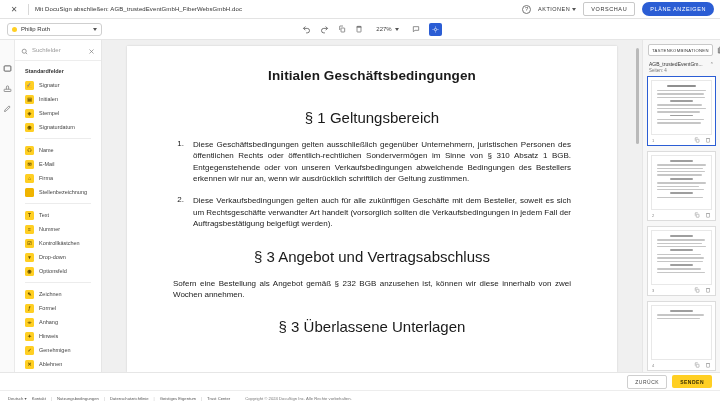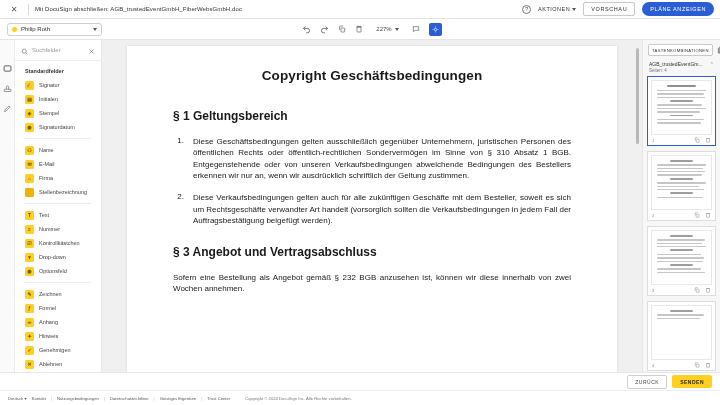--- a/index.html
+++ b/index.html
@@ -108,21 +108,21 @@
   }
   .page {
     width: 490px; background: #fff; margin-top: 6px;
     padding: 22px 46px 0 46px; box-shadow: 0 0 2px rgba(0,0,0,.14);
   }
   .doc-title {
     text-align: center; font-size: 13.5px; font-weight: bold; color: #1a1a1a;
     margin-bottom: 26px; letter-spacing: .1px;
   }
   .doc-h2 {
-    text-align: left; font-size: 12px; font-weight: bold; color: #1a1a1a;
+    text-align: center; font-size: 15px; font-weight: normal; color: #1a1a1a;
     margin: 18px 0 13px 0;
   }
   .doc-list { list-style: none; }
   .doc-li { display: flex; gap: 9px; margin-bottom: 11px; }
   .li-num { font-size: 8px; color: #1a1a1a; flex: 0 0 11px; text-align: right; }
   .li-text { font-size: 8px; line-height: 1.42; color: #1a1a1a; text-align: justify; flex: 1; }
   .doc-p { font-size: 8px; line-height: 1.42; color: #1a1a1a; text-align: justify; }
   .doc-p.clip { overflow: hidden; height: 11px; }
   .vscroll {
     position: absolute; right: 3px; top: 8px; width: 3px; height: 96px;
@@ -398,37 +398,38 @@
           <div class="field-row">
             <span class="fchip">✕</span>
             <span class="field-label">Ablehnen</span>
           </div>
         </div>
       </div>
     </div>
 
     <div class="docarea">
       <div class="page">
-        <div class="doc-title">Copyright Geschäftsbedingungen</div>
+        <div class="doc-title">Initialen Geschäftsbedingungen</div>
         <div class="doc-h2">§ 1 Geltungsbereich</div>
 
         <ol class="doc-list">
           <li class="doc-li">
             <span class="li-num">1.</span>
             <span class="li-text">Diese Geschäftsbedingungen gelten ausschließlich gegenüber Unternehmern, juristischen Personen des öffentlichen Rechts oder öffentlich-rechtlichen Sondervermögen im Sinne von § 310 Absatz 1 BGB. Entgegenstehende oder von unseren Verkaufsbedingungen abweichende Bedingungen des Bestellers erkennen wir nur an, wenn wir ausdrücklich schriftlich der Geltung zustimmen.</span>
           </li>
           <li class="doc-li">
             <span class="li-num">2.</span>
             <span class="li-text">Diese Verkaufsbedingungen gelten auch für alle zukünftigen Geschäfte mit dem Besteller, soweit es sich um Rechtsgeschäfte verwandter Art handelt (vorsorglich sollten die Verkaufsbedingungen in jedem Fall der Auftragsbestätigung beigefügt werden).</span>
           </li>
         </ol>
 
         <div class="doc-h2">§ 3 Angebot und Vertragsabschluss</div>
         <div class="doc-p">Sofern eine Bestellung als Angebot gemäß § 232 BGB anzusehen ist, können wir diese innerhalb von zwei Wochen annehmen.</div>
 
+        <div class="doc-h2">§ 3 Überlassene Unterlagen</div>
       </div>
       <div class="vscroll"></div>
     </div>
 
     <div class="rightpanel">
       <div class="rp-top">
         <button class="kbd-btn">TASTENKOMBINATIONEN</button>
         <span class="rp-pages-ic">
           <svg width="8" height="8" viewBox="0 0 24 24" fill="none" stroke="currentColor" stroke-width="2">
               <rect x="7" y="3" width="13" height="17" rx="1.5"></rect>

